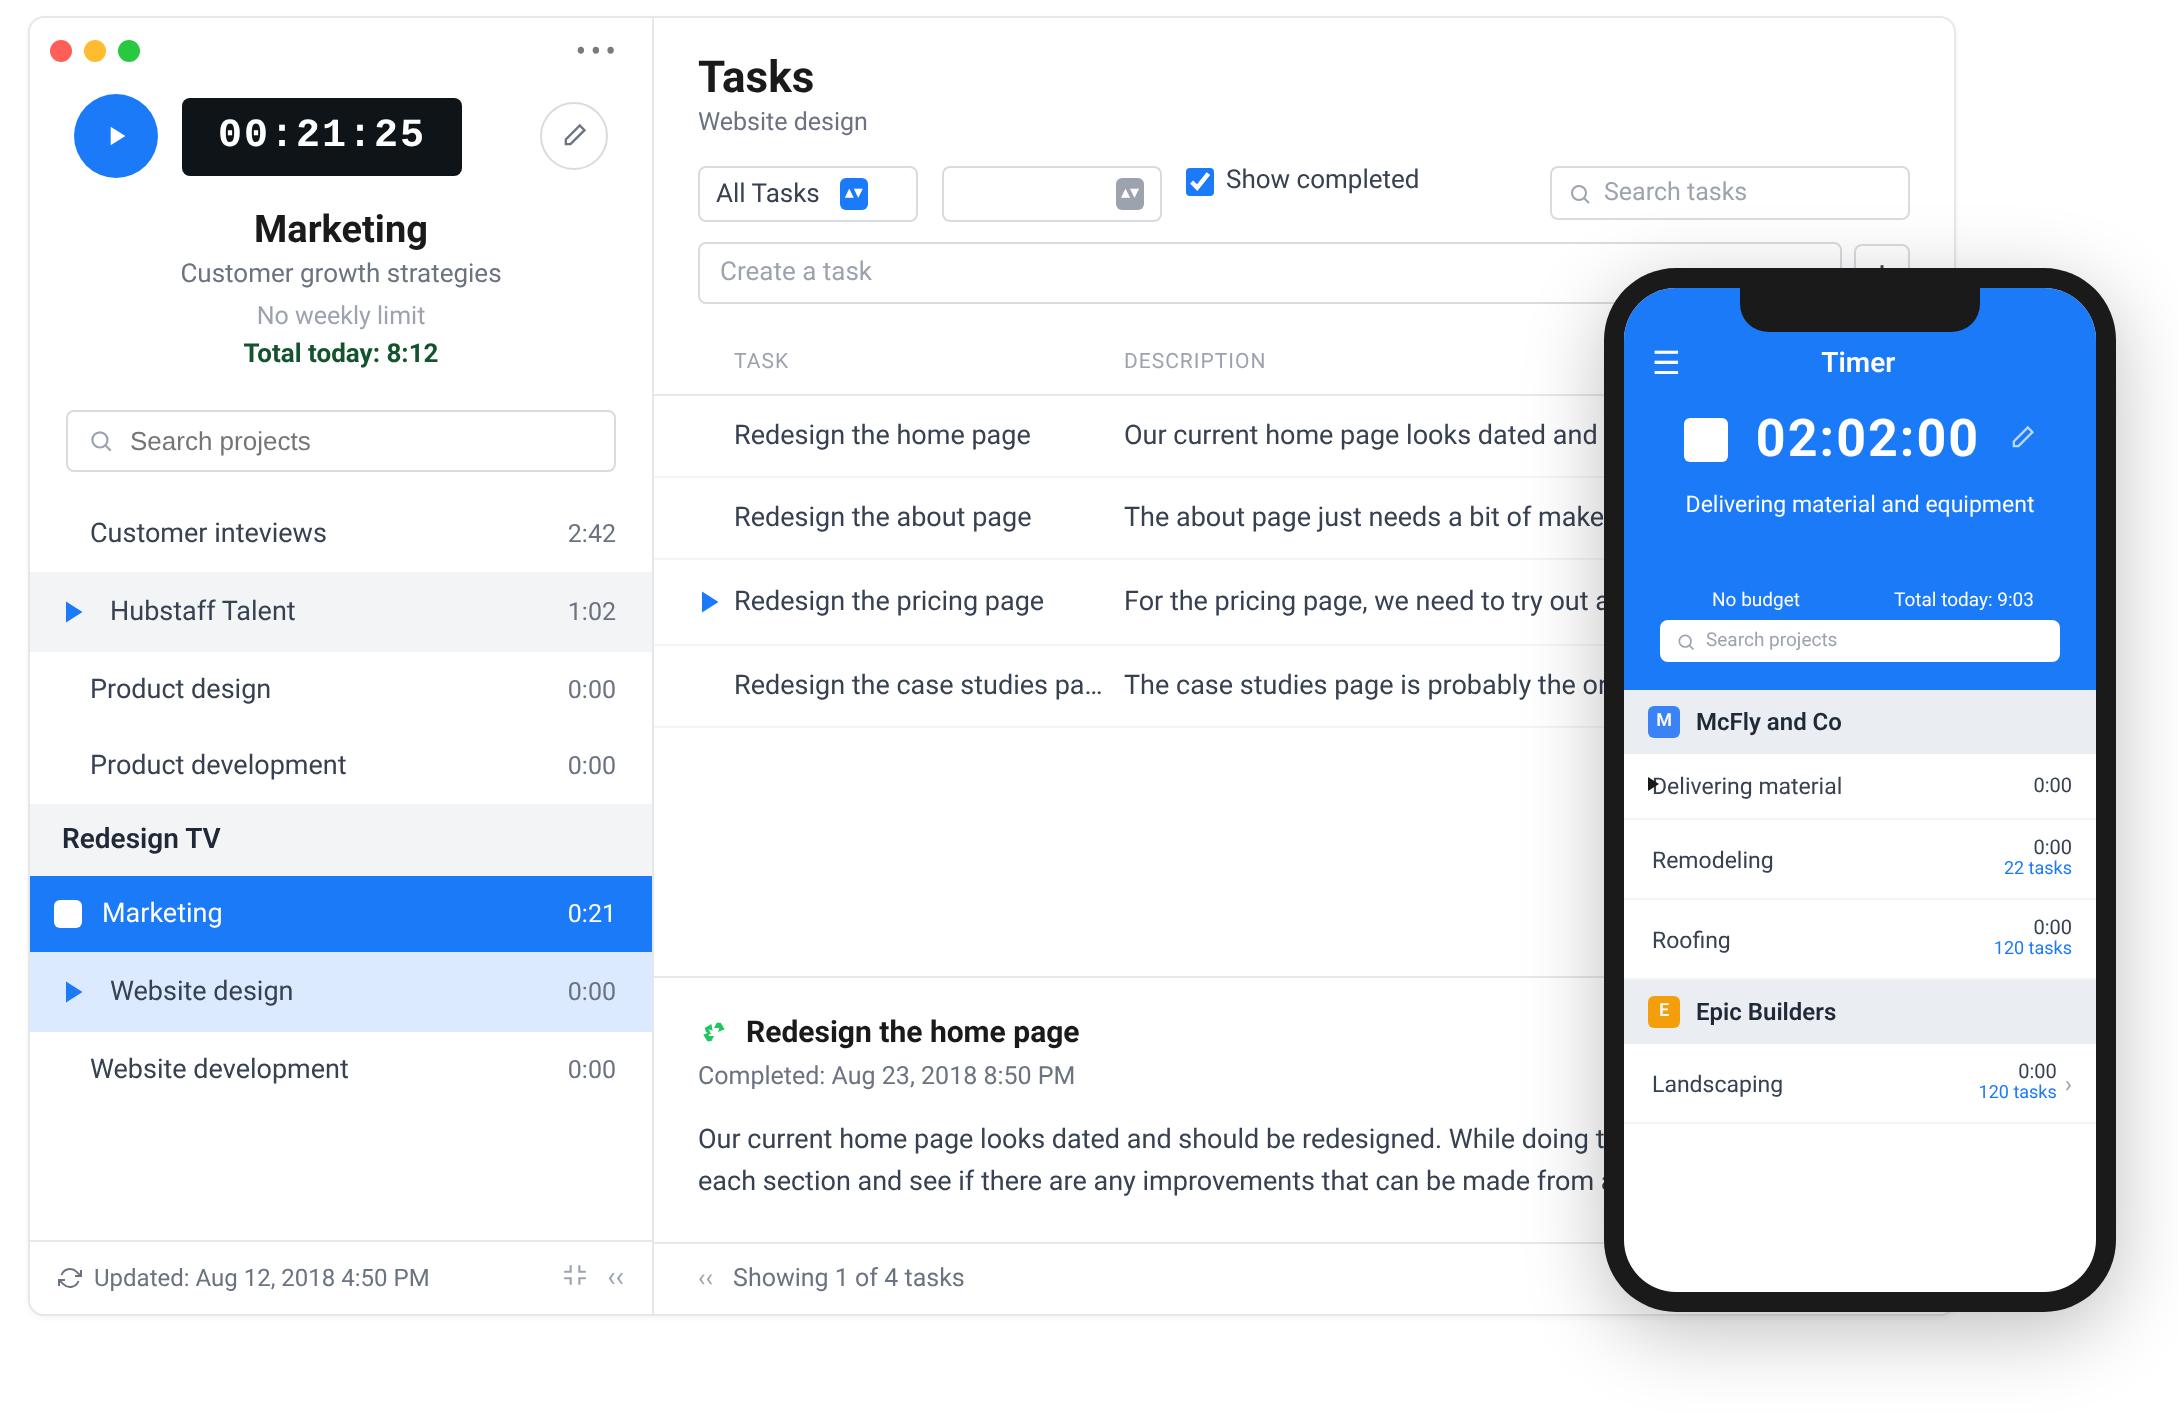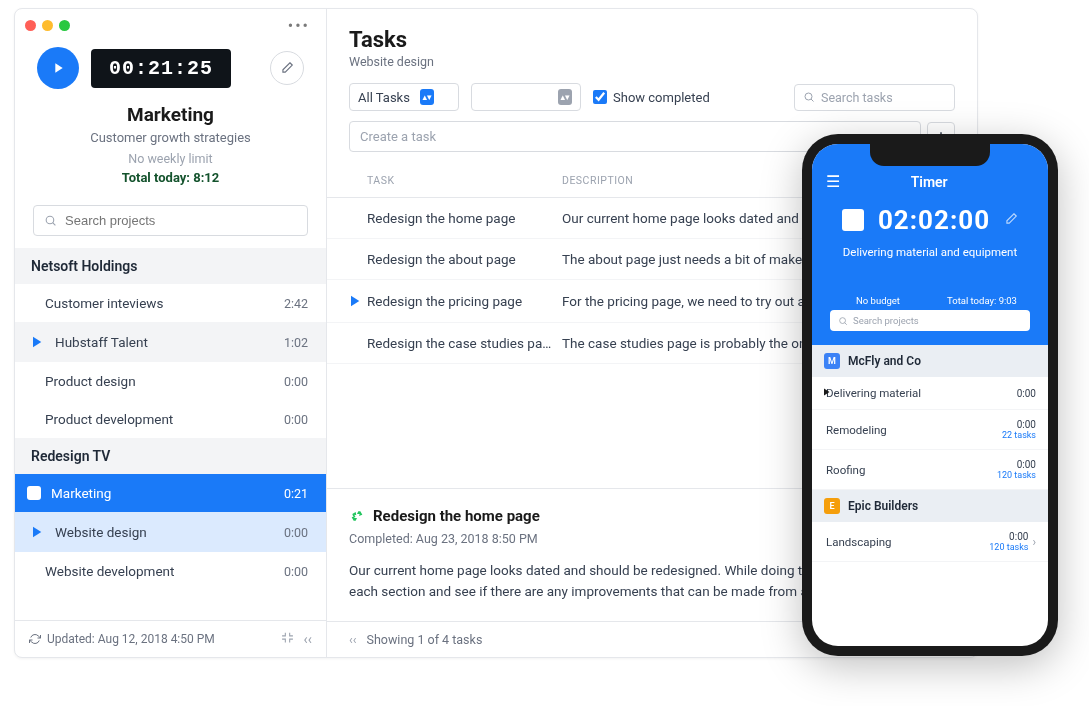--- a/index.html
+++ b/index.html
@@ -34,27 +34,27 @@
 .proj-item.active .sq-icon { background: #fff; }
 .proj-item.selected { background: #dbeafe; }
 .proj-item.hubstaff { background: #f3f4f6; }
 .sq-icon { width: 14px; height: 14px; background: #1a7af8; border-radius: 3px; margin-right: 10px; margin-left: -18px; display: inline-block; }
 .sidebar-footer { margin-top: auto; border-top: 1px solid #e5e7eb; padding: 10px 14px; font-size: 12px; color: #6b7280; display: flex; align-items: center; gap: 6px; }
 .sidebar-footer .right-icons { margin-left: auto; display: flex; gap: 10px; color: #9ca3af; font-size: 14px; }
 .main { flex: 1; display: flex; flex-direction: column; }
 .main-head { padding: 18px 22px 8px; }
 .main-head h1 { font-size: 22px; font-weight: 700; color: #1a1a1a; margin-bottom: 2px; }
 .main-head .sub { font-size: 12.5px; color: #6b7280; }
-.filter-row { display: flex; align-items: center; gap: 12px; padding: 6px 22px 10px; }
+.filter-row { display: flex; align-items: flex-start; gap: 12px; padding: 6px 22px 10px; }
 .sel { border: 1px solid #d8dbe0; border-radius: 4px; padding: 5px 8px; font-size: 13px; background: #fff; display: flex; align-items: center; gap: 6px; color: #374151; cursor: pointer; }
 .sel .arrows { background: #1a7af8; color: #fff; border-radius: 3px; width: 14px; height: 16px; font-size: 9px; display: flex; flex-direction: column; align-items: center; justify-content: center; line-height: 1; margin-left: 4px; }
 .sel.empty .arrows { background: #9ca3af; }
 .chk { display: flex; align-items: center; gap: 6px; font-size: 13px; color: #374151; }
 .chk input { width: 14px; height: 14px; accent-color: #1a7af8; }
-.search-tasks { margin-left: auto; border: 1px solid #d8dbe0; border-radius: 4px; padding: 5px 8px; display: flex; align-items: center; gap: 6px; width: 161px; color: #9ca3af; font-size: 12.5px; }
+.search-tasks { margin-left: auto; border: 1px solid #d8dbe0; border-radius: 4px; padding: 5px 8px; display: flex; align-items: center; gap: 6px; width: 180px; color: #9ca3af; font-size: 12.5px; }
 .create-row { margin: 0 22px 10px; display: flex; align-items: center; }
 .create-task { flex: 1; border: 1px solid #d8dbe0; border-radius: 4px; padding: 7px 10px; font-size: 13px; color: #9ca3af; }
 .add-btn { border: 1px solid #d8dbe0; border-radius: 4px; width: 28px; height: 30px; display: flex; align-items: center; justify-content: center; margin-left: 6px; font-size: 16px; color: #374151; cursor: pointer; }
 .table-head { display: flex; padding: 12px 22px 10px 40px; font-size: 10.5px; color: #9ca3af; letter-spacing: 0.5px; border-bottom: 1px solid #e5e7eb; }
 .table-head .c1 { width: 195px; }
 .task-row { display: flex; padding: 12px 22px 12px 40px; font-size: 13.5px; color: #374151; border-bottom: 1px solid #f3f4f6; cursor: pointer; align-items: center; }
 .task-row .c1 { width: 195px; padding-right: 10px; white-space: nowrap; overflow: hidden; text-overflow: ellipsis; }
 .task-row .c2 { flex: 1; white-space: nowrap; overflow: hidden; text-overflow: ellipsis; }
 .task-row .tplay { width: 18px; height: 18px; margin-left: -22px; margin-right: 4px; }
 .task-row .tplay svg { fill: #1a7af8; width: 18px; height: 18px; }
@@ -124,21 +124,20 @@
       <div class="total">Total today: 8:12</div>
     </div>
     <div class="search-box">
       <svg width="13" height="13" viewBox="0 0 24 24" fill="none" stroke="#9ca3af" stroke-width="2">
           <circle cx="11" cy="11" r="7"></circle>
           <path d="M21 21l-5-5"></path>
         </svg>
       <input placeholder="Search projects" style="">
     </div>
     <div id="sidebar-groups">
-        <div class="group-header">Netsoft Holdings</div>
         <div class="proj-item">
           <span>Customer inteviews</span>
           <span class="time">2:42</span>
         </div>
         <div class="proj-item hubstaff">
           <span class="play-sm">
             <svg viewBox="0 0 24 24">
               <path d="M8 5v14l11-7z"></path>
             </svg>
           </span>

